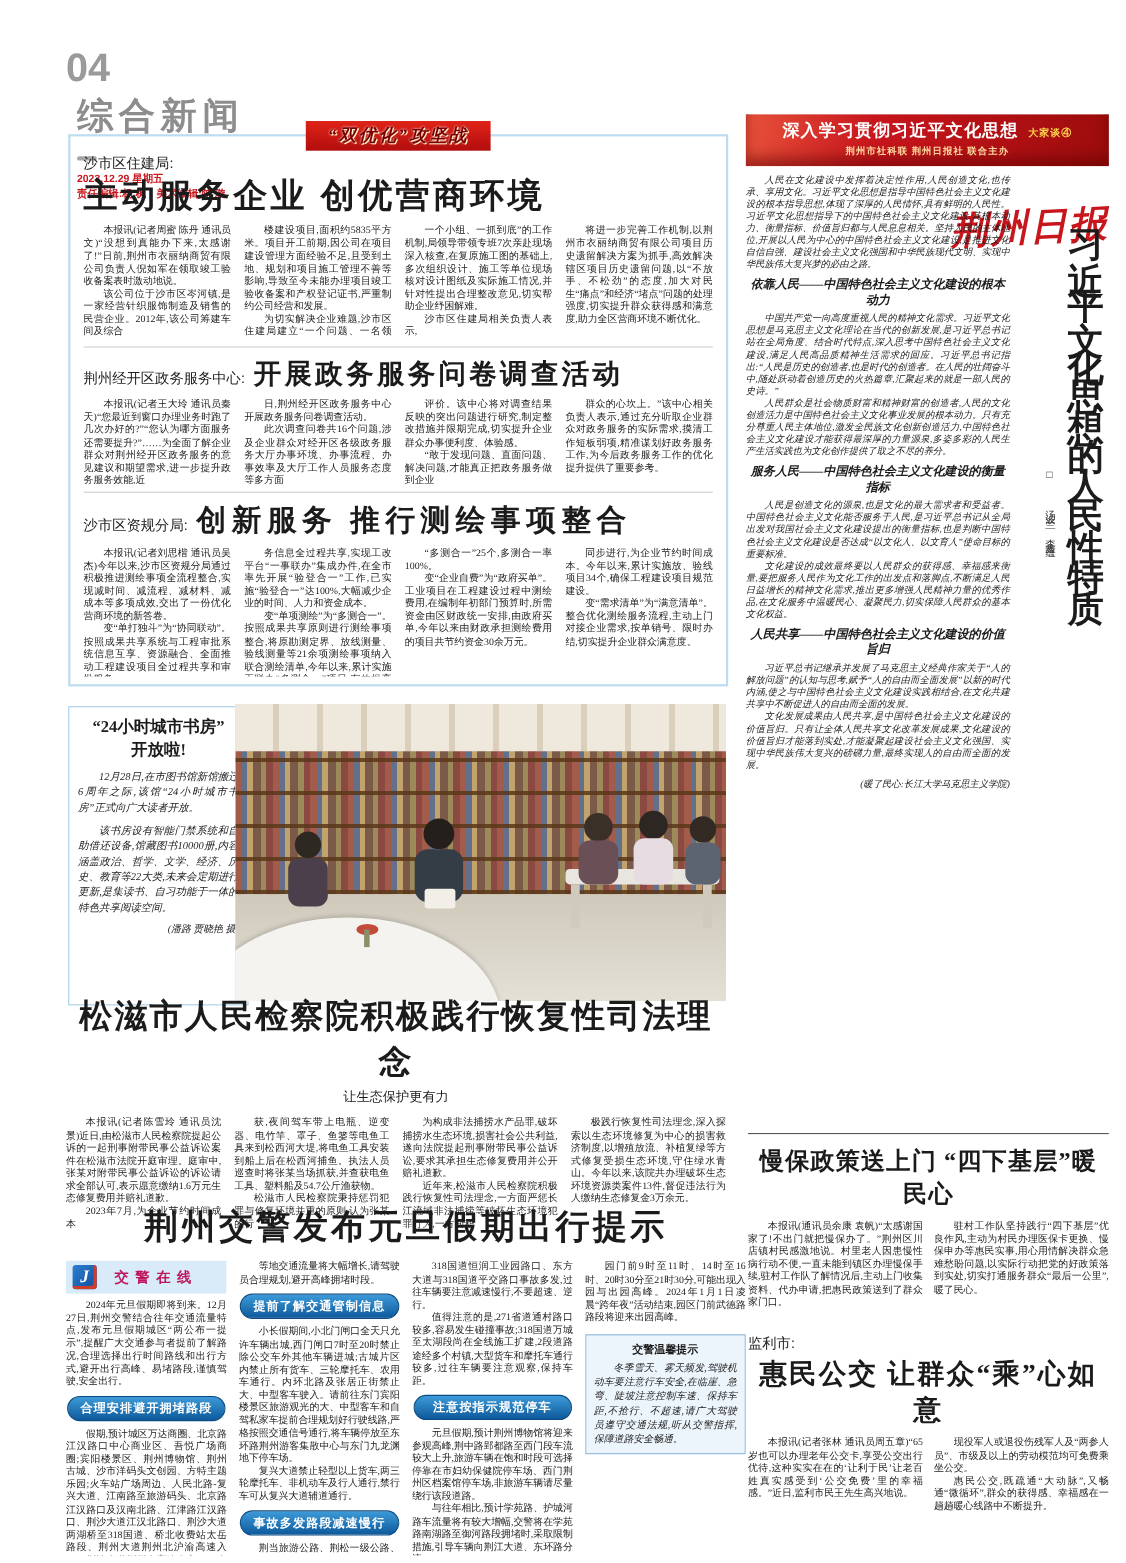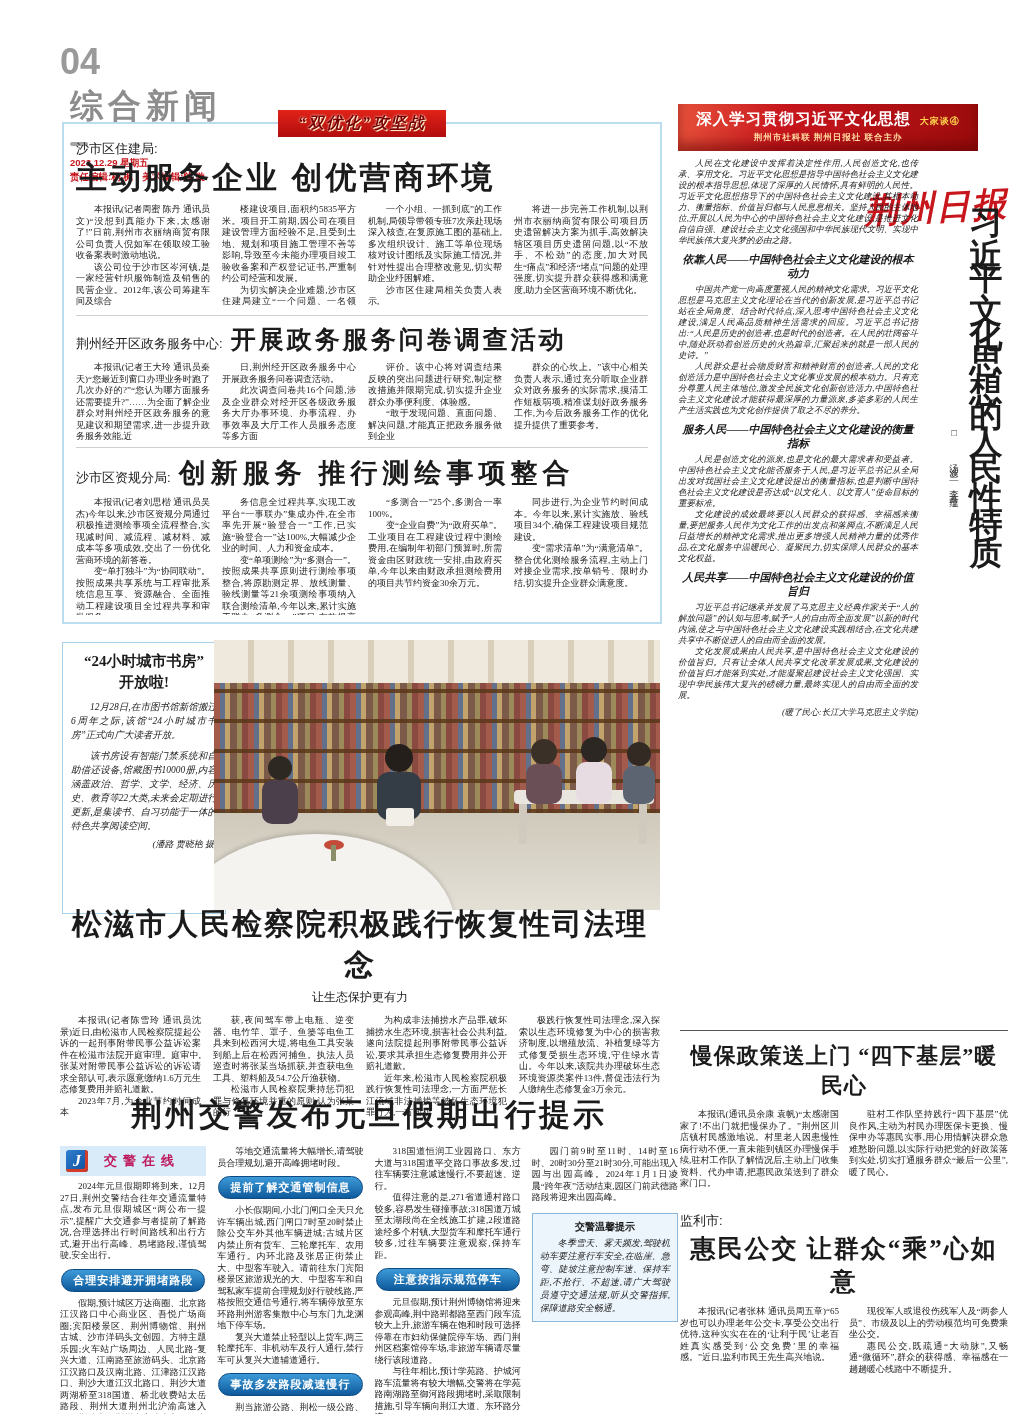--- a/index.html
+++ b/index.html
@@ -31,21 +31,21 @@
   .kicker{font-family:"Liberation Sans",sans-serif;font-size:13px;color:#222;}
   .h1a{font-family:"Liberation Sans",sans-serif;font-size:31px;font-weight:bold;letter-spacing:3px;
        line-height:36px;margin:2px 0 8px;}
   .divline{border-top:1px solid #cfcfcf;margin:7px 12px;}
   .headrow{display:flex;align-items:baseline;margin:4px 0 6px;}
   .h2a{font-size:25px;font-weight:bold;letter-spacing:3px;margin-left:8px;}
   .h3a{font-size:27px;font-weight:bold;letter-spacing:5px;margin-left:8px;}
   .gap12 > div + div{margin-left:12px;}
 
   
-  .rbanner{left:678px;top:104px;width:300px;height:47px;
+  .rbanner{left:678px;top:104px;width:330px;height:47px;
            background:linear-gradient(100deg,#e8533b 0%,#c8161d 35%,#9c0c0c 100%);
            text-align:center;box-shadow:inset 0 -8px 12px rgba(90,0,0,.5);}
   .rb-t{color:#fff;font-weight:bold;font-size:15.5px;letter-spacing:1px;padding-top:5px;}
   .rb-tag{color:#ffd24d;font-size:9px;font-weight:bold;margin-left:4px;}
   .rb-s{color:#ffd9a0;font-size:8.5px;font-weight:bold;margin-top:2px;letter-spacing:1px;}
   .essay{left:678px;top:158px;width:330px;height:866px;display:flex;}
   .ebody{width:240px;font-size:8.5px;line-height:11px;font-style:italic;}
   .ebody p{text-align:justify;text-indent:2em;}
   .esub{font-weight:bold;font-size:11px;text-align:center;margin:6px 0 4px;line-height:14px;}
   .efoot{text-align:right;font-size:8.5px;margin-top:6px;}

